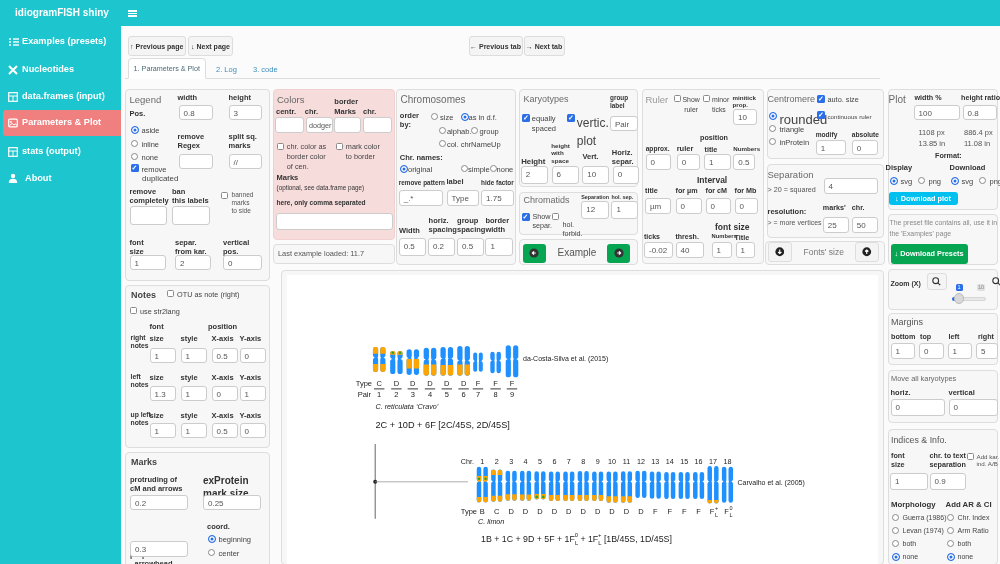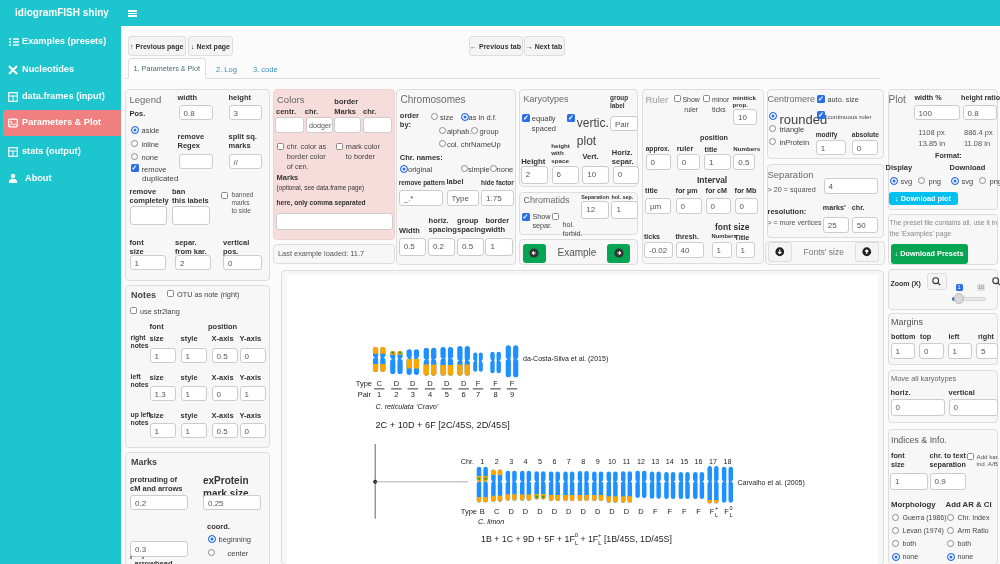--- a/index.html
+++ b/index.html
@@ -160,21 +160,21 @@
 mark size</span>
 <div class="in" style="left:130px;top:494.5px;width:58px;height:15.5px;">0.2</div>
 <div class="in" style="left:203px;top:494.5px;width:58px;height:15.5px;">0.25</div>
 <span class="lb" style="left:130px;top:550px;font-size:7.5px;text-align:center;">proportion of
 arrowhead</span>
 <span class="lb" style="left:207px;top:521.5px;font-size:7.5px;">coord.</span>
 <div class="in" style="left:130px;top:541px;width:58px;height:15.5px;">0.3</div>
 <span class="rds" style="left:207.5px;top:534.5px;"></span>
 <span class="rl" style="left:218.5px;top:534.5px;font-size:7.5px;">beginning</span>
 <span class="rd" style="left:207.5px;top:548.5px;"></span>
-<span class="rl" style="left:218.5px;top:548.5px;font-size:7.5px;margin-left:9px;">center</span>
+<span class="rl" style="left:218.5px;top:548.5px;font-size:7.5px;">center</span>
 <div class="p" style="left:273px;top:89px;width:121.5px;height:150.5px;background:#f7dcdc;border-color:#f3d0d0;"></div>
 <span class="hd" style="left:277px;top:94.5px;font-size:9.5px;color:#666;">Colors</span>
 <span class="lb" style="left:334.3px;top:97px;font-size:7.5px;">border</span>
 <span class="lb" style="left:276px;top:106.5px;font-size:7.5px;">centr.</span>
 <span class="lb" style="left:304.8px;top:106.5px;font-size:7.5px;">chr.</span>
 <span class="lb" style="left:334.3px;top:106.5px;font-size:7.5px;">Marks</span>
 <span class="lb" style="left:363.1px;top:106.5px;font-size:7.5px;">chr.</span>
 <div class="in" style="left:275.3px;top:116.5px;width:28.8px;height:16px;"></div>
 <div class="in" style="left:306.1px;top:116.5px;width:26.6px;height:16px;padding-left:2px;font-size:7.2px;">dodgerl</div>
 <div class="in" style="left:334.3px;top:116.5px;width:27px;height:16px;"></div>

